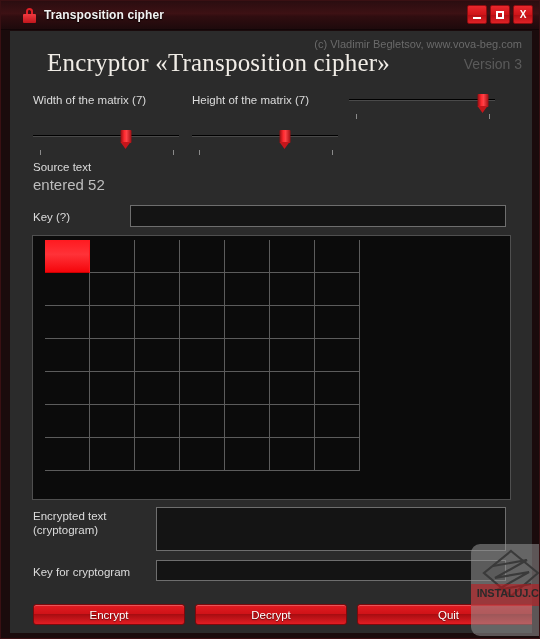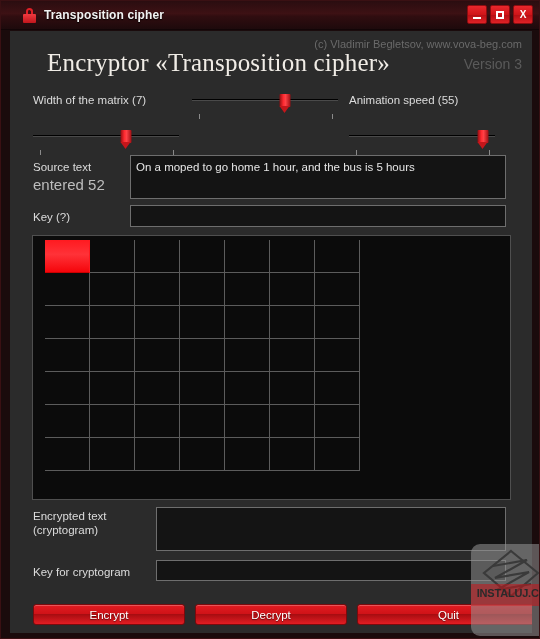--- a/index.html
+++ b/index.html
@@ -305,49 +305,48 @@
           <div class="slider-thumb" style="left:61%;">
             <div class="tip"></div>
               <div class="point"></div>
           </div>
           <div class="tick" style="left:7px;"></div>
           <div class="tick" style="left:140px;"></div>
         </div>
       </div>
 
       <div class="slider-group" style="left:182px; width:152px;">
+        <div class="slider-label">Height of the matrix (7)</div>
         <div class="slider-track-wrap">
           <div class="slider-track" style="width:146px;"></div>
           <div class="slider-thumb" style="left:61%;">
             <div class="tip"></div>
               <div class="point"></div>
           </div>
           <div class="tick" style="left:7px;"></div>
           <div class="tick" style="left:140px;"></div>
         </div>
       </div>
 
       <div class="slider-group" style="left:339px; width:152px;">
-        <div class="slider-label">Animation speed (55)</div>
         <div class="slider-track-wrap">
           <div class="slider-track" style="width:146px;"></div>
           <div class="slider-thumb" style="left:88%;">
             <div class="tip"></div>
               <div class="point"></div>
           </div>
           <div class="tick" style="left:7px;"></div>
           <div class="tick" style="left:140px;"></div>
         </div>
       </div>
 
     </div>
 
     <div class="field-label" style="left:23px; top:129px;">Source text</div>
     <div class="sub-label" style="left:23px; top:145px;">entered 52</div>
-    <textarea class="text-field" style="left: 120px; top: 124px; width: 376px; height: 44px;" placeholder="">On a moped to go home 1 hour, and the bus is 5 hours</textarea>
 
     <div class="field-label" style="left:23px; top:179px;">Key (?)</div>
     <input class="text-field" style="left: 120px; top: 174px; width: 376px; height: 22px;" placeholder="">
 
     <div id="matrix-canvas">
       <div id="matrix-grid" style="grid-template-columns: repeat(7, 45px); grid-template-rows: repeat(7, 33px);">
           <div class="matrix-cell active"></div>
           <div class="matrix-cell"></div>
           <div class="matrix-cell"></div>
           <div class="matrix-cell"></div>

